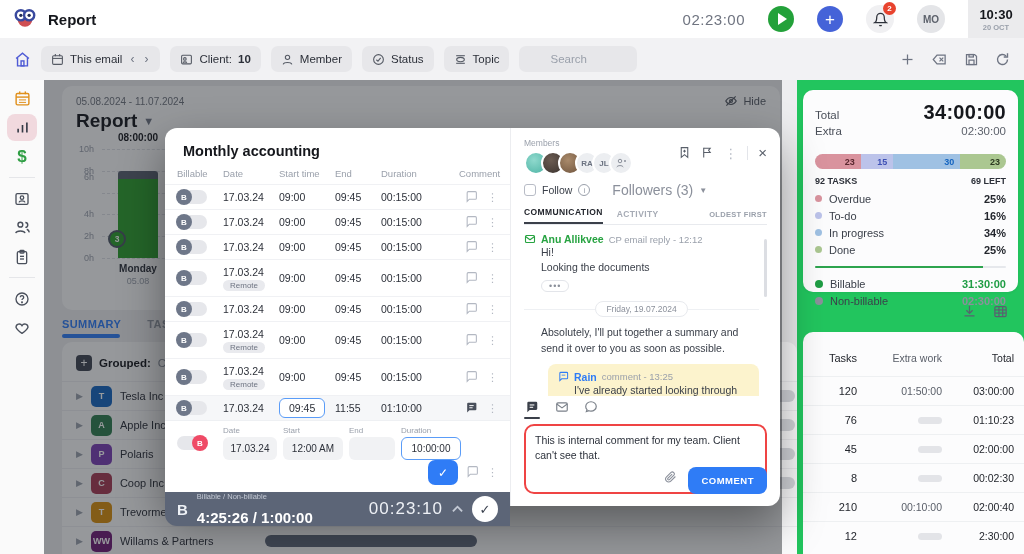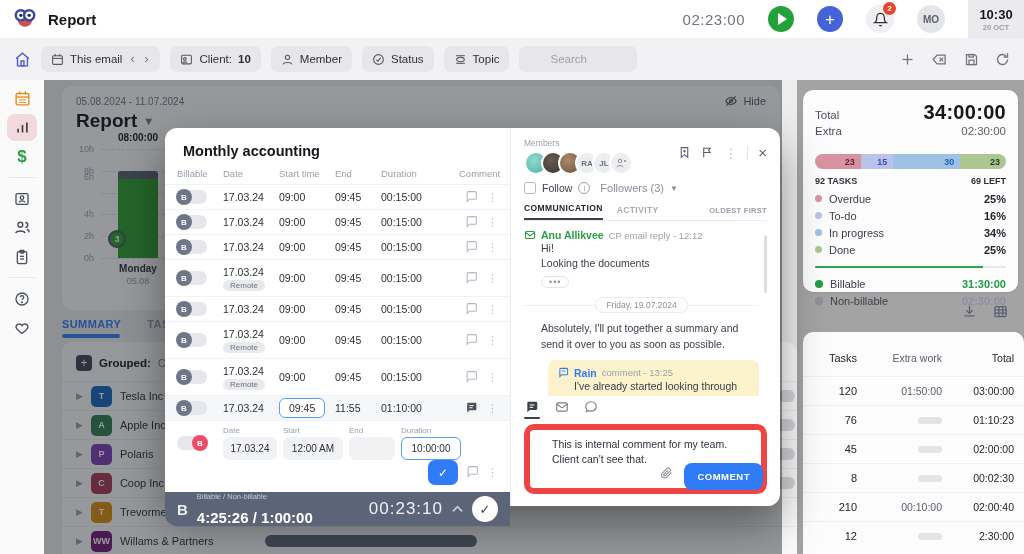--- a/index.html
+++ b/index.html
@@ -72,21 +72,21 @@
   .grouped-value { font-size:11.5px; color:#8b909b; }
   .client-row { position:relative; height:29px; display:flex; align-items:center; gap:8px; padding-left:14px; border-top:1px solid #ededf0; cursor:pointer; }
   .caret { color:#9aa0ab; font-size:9px; }
   .cl-avatar { width:21px; height:21px; border-radius:5px; color:#fff; font-size:9px; font-weight:800; display:flex; align-items:center; justify-content:center; }
   .cl-name { font-size:11px; color:#2c3039; white-space:nowrap; }
   .cl-bar { position:absolute; left:203px; top:8px; height:12px; display:flex; border-radius:6px; overflow:hidden; }
 
   .overlay { position:absolute; left:44px; top:80px; width:738px; height:474px; background:rgba(27,30,38,.45); z-index:10; }
 
   
-  .rpanel { position:absolute; left:797px; top:80px; width:227px; bottom:0; background:#a3a3a3; z-index:5; }
+  .rpanel { position:absolute; left:797px; top:80px; width:227px; bottom:0; background:#22c55e; z-index:5; }
   .total-card { left:6px; top:10px; width:215px; height:202px; padding:11px 12px; box-shadow:0 1px 3px rgba(0,0,0,.06); background:#fcfcfd; border-radius:10px; position:absolute; }
   .t-row { display:flex; align-items:baseline; justify-content:space-between; }
   .t-label { font-size:11.5px; color:#4a4f59; }
   .t-total { font-size:20px; font-weight:800; color:#15171c; letter-spacing:.3px; }
   .t-extra { font-size:11.5px; color:#5d626c; }
   .stackbar { display:flex; height:15px; border-radius:8px; overflow:hidden; margin:17px 0 7px; }
   .seg { display:flex; align-items:center; justify-content:flex-end; padding-right:6px; font-size:9px; font-weight:800; }
   .tasks-row { display:flex; justify-content:space-between; font-size:9px; font-weight:800; color:#2c3039; margin-bottom:4px; }
   .legend-row { display:flex; align-items:center; height:17px; }
   .dot { width:7px; height:7px; border-radius:50%; margin-right:7px; }
@@ -145,42 +145,42 @@
   .av { width:24px; height:24px; border-radius:50%; border:2px solid #fff; margin-left:-7px; display:flex; align-items:center; justify-content:center; font-size:8px; font-weight:700; color:#6b7280; background:#eceef1; }
   .av:first-child { margin-left:0; }
   .head-icons { display:flex; align-items:flex-start; gap:10px; padding-top:8px; color:#595f6a; }
   .hi { cursor:pointer; display:flex; }
   .vdiv { width:1px; height:14px; background:#e3e5ea; }
   .x-close { font-size:15px; color:#595f6a; line-height:14px; cursor:pointer; }
   .follow-row { display:flex; align-items:center; gap:6px; margin-top:7px; }
   .checkbox { width:12px; height:12px; border:1.5px solid #b8bcc6; border-radius:3px; cursor:pointer; }
   .follow-txt { font-size:10.5px; color:#3b404a; }
   .info-i { width:12px; height:12px; border:1px solid #9aa0ab; border-radius:50%; color:#9aa0ab; font-size:8px; display:flex; align-items:center; justify-content:center; }
-  .followers-txt { font-size:11px; color:#8b909b; margin-left:4px; cursor:pointer; }
+  .followers-txt { font-size:14px; color:#8b909b; margin-left:16px; cursor:pointer; }
   .mr-tabs { display:flex; align-items:flex-end; border-bottom:1px solid #e8eaee; margin-top:9px; }
   .mtab { font-size:8.5px; font-weight:800; letter-spacing:.4px; padding-bottom:5px; cursor:pointer; }
   .mtab.active { color:#23262d; border-bottom:2px solid #3b404a; }
   .mtab.inactive { color:#a6abb5; margin-left:14px; }
   .sort-txt { margin-left:auto; font-size:7.5px; font-weight:700; color:#9aa0ab; padding-bottom:5px; letter-spacing:.3px; }
   .messages { flex:1; position:relative; padding:8px 8px 0 0; overflow:hidden; }
   .msg-head { display:flex; align-items:center; gap:5px; }
   .msg-author { font-size:10.5px; font-weight:800; }
   .msg-meta { font-size:9.5px; color:#9aa0ab; }
   .msg-body { margin-left:17px; font-size:10.5px; color:#3b404a; line-height:1.45; }
   .more-pill { display:inline-block; margin:3px 0 0 17px; border:1px solid #e3e5ea; border-radius:9px; padding:0 7px; color:#8b909b; font-size:9px; letter-spacing:1px; cursor:pointer; }
   .divider { display:flex; align-items:center; margin:8px 0; }
   .divider .line { flex:1; height:1px; background:#eef0f3; }
   .divider .pill-date { border:1px solid #e8eaee; border-radius:10px; padding:2px 10px; font-size:8.5px; color:#8b909b; }
   .comment-card { margin:8px 0 0 24px; background:#fcf3cd; border-radius:8px; padding:7px 10px; }
   .comment-card .msg-body { margin-left:16px; }
   .scrollbar { position:absolute; right:0; top:14px; width:3px; height:58px; background:#dcdee3; border-radius:2px; }
   .compose-tabs { display:flex; gap:15px; padding:4px 0 2px; }
   .ctab { display:flex; flex-direction:column; align-items:center; gap:3px; cursor:pointer; }
   .ctab .ul { width:16px; height:2px; background:#3b404a; border-radius:1px; }
-  .compose { margin-top:3px; border:6px solid #ef4444; border-radius:10px; height:70px; position:relative; padding:7px 22px; font-size:10.5px; color:#2c313b; line-height:1.4; }
+  .compose { margin-top:3px; border:2px solid #ef4444; border-radius:10px; height:70px; position:relative; padding:7px 9px; font-size:10.5px; color:#2c313b; line-height:1.4; }
   .clip { position:absolute; right:88px; bottom:9px; color:#8b909b; cursor:pointer; display:flex; }
   .comment-btn { position:absolute; right:-2px; bottom:-2px; background:#2f7cf6; color:#fff; border:none; font-size:9.5px; font-weight:800; letter-spacing:.5px; padding:8px 13px; border-radius:8px; cursor:pointer; font-family:"Liberation Sans", sans-serif; }
 </style>
 </head>
 <body>
 
 <div class="app">
 
   <div class="topbar">
     <svg class="logo" viewBox="0 0 26 26">

